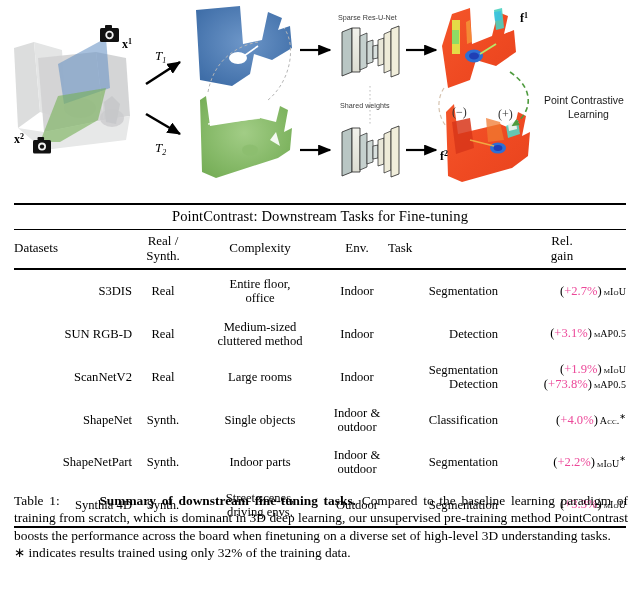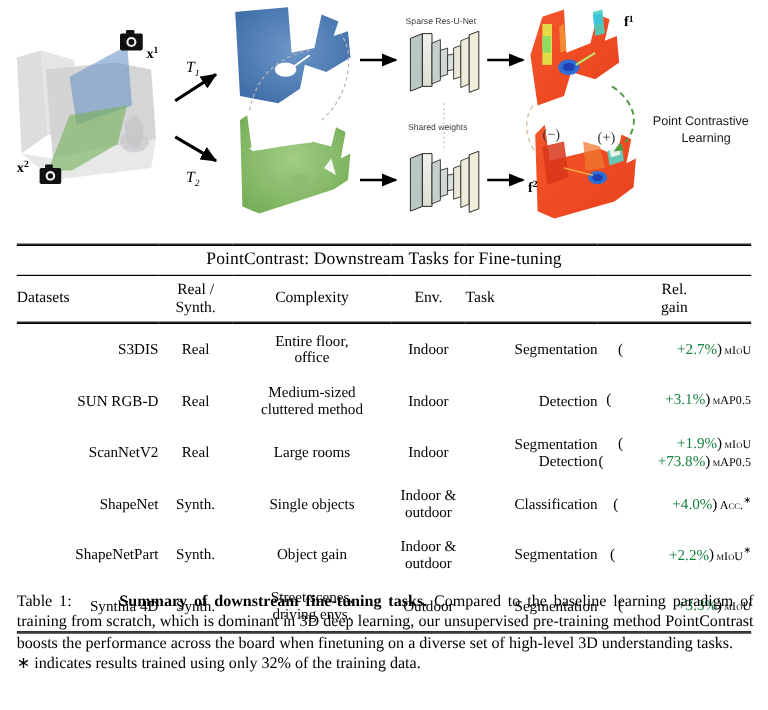--- a/index.html
+++ b/index.html
@@ -118,21 +118,21 @@
   }
   .body-cell.left { text-align: right; }
   .col-dataset   { width: 118px; }
   .col-realsynth { width: 62px;  }
   .col-complex   { width: 132px; }
   .col-env       { width: 62px;  }
   .col-task      { width: 110px; }
   .col-gain      { width: 128px; }
 
   .gain-line { white-space: nowrap; line-height: 1.18; }
-  .gain-val { color: #15803d; margin-left: 45px; }
+  .gain-val { color: #ec4899; }
   .paren { color: #000; }
   .metric {
     font-size: 10px;
     font-variant: small-caps;
     letter-spacing: 0.1px;
     margin-left: 2px;
   }
   .sup { font-size: 8px; vertical-align: super; }
   .twoline { display: block; }
 
@@ -425,21 +425,21 @@
             <span class="twoline">Classification</span>
           </td>
           <td class="body-cell left">
             <div class="gain-line"><span class="paren">(</span><span class="gain-val">+4.0%</span><span class="paren">)</span><span class="metric">Acc.</span><span class="sup">∗</span></div>
           </td>
         </tr>
         <tr>
           <td class="body-cell left">ShapeNetPart</td>
           <td class="body-cell ">Synth.</td>
           <td class="body-cell ">
-            <span class="twoline">Object gain</span>
+            <span class="twoline">Indoor parts</span>
           </td>
           <td class="body-cell ">
             <span class="twoline">Indoor &amp;</span>
             <span class="twoline">outdoor</span>
           </td>
           <td class="body-cell left">
             <span class="twoline">Segmentation</span>
           </td>
           <td class="body-cell left">
             <div class="gain-line"><span class="paren">(</span><span class="gain-val">+2.2%</span><span class="paren">)</span><span class="metric">mIoU</span><span class="sup">∗</span></div>

